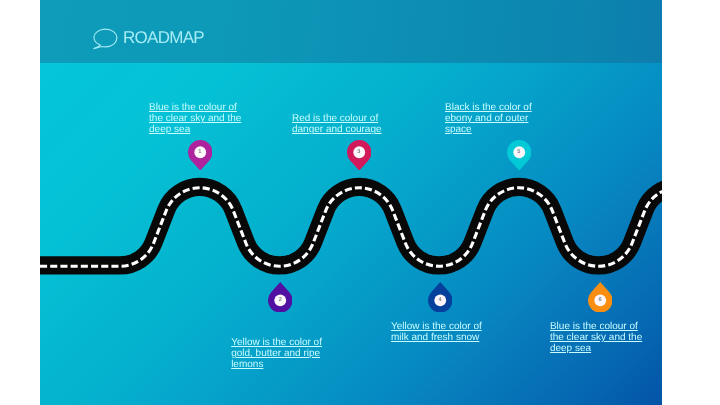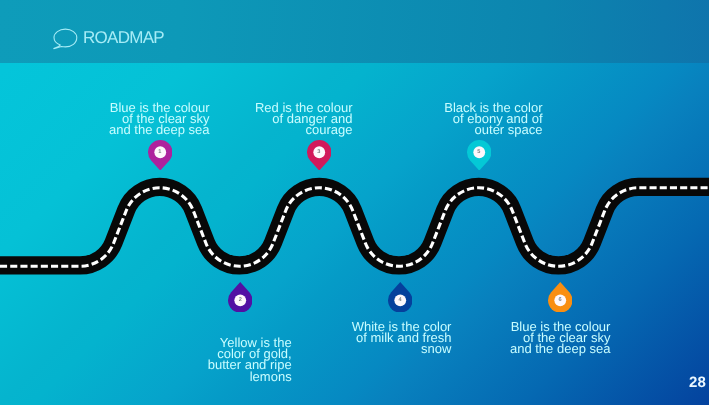--- a/index.html
+++ b/index.html
@@ -1,30 +1,30 @@
 <!DOCTYPE html>
 <html><head>
 <meta charset="utf-8">
 <style>
   html,body{margin:0;padding:0;background:#fff;}
   *{-webkit-font-smoothing:antialiased;text-rendering:geometricPrecision;}
   body{width:720px;height:405px;overflow:hidden;font-family:"Liberation Sans",sans-serif;}
-  #slide{position:relative;width:709px;height:405px;overflow:hidden;background:#0a7ebb;}
+  #slide{position:relative;width:622px;height:405px;overflow:hidden;background:#0a7ebb;margin-left:40px;}
   #bg{position:absolute;left:0;top:62.6px;width:720px;height:342.4px;
     background:linear-gradient(135deg,#04c5da 1%,#05c1d6 18%,#05b4ce 32%,#04b3ce 35%,#06a3cb 47%,#059bc7 52%,#0689c2 64%,#0881be 68%,#0569b2 81%,#04429e 99%);}
   #header{position:absolute;left:0;top:0;width:720px;height:62.6px;
     background:linear-gradient(95deg,#0e9cba 0%,#0d99b8 25%,#0c85af 75%,#0f73ac 100%);}
   #hdr-inner{position:absolute;left:53px;top:27px;display:block;}
   #bubble{position:absolute;left:0px;top:0.5px;display:block;}
   #title{position:absolute;left:30px;top:1.8px;color:#a6ecf6;font-size:17px;letter-spacing:-0.72px;font-weight:400;line-height:17px;white-space:nowrap;
     font-family:"Liberation Sans",sans-serif;}
   .road{position:absolute;left:0;top:0;}
   .pin{position:absolute;}
   .pin-num{position:absolute;color:#7b8084;font-size:5.6px;font-weight:bold;text-align:center;width:24.5px;line-height:5.6px;}
-  .label{position:absolute;width:100.5px;color:#c8fdff;font-size:13px;line-height:11.2px;text-align:right;}
+  .label{position:absolute;width:100.5px;color:#c8fdff;font-size:10px;line-height:11.2px;text-align:left;text-decoration:underline;}
   #pageno{position:absolute;left:689px;top:376.6px;color:#eaf7ff;font-size:15px;font-weight:bold;letter-spacing:0.1px;line-height:12.4px;}
 </style>
 </head>
 <body>
 
 <div id="slide">
   <div id="bg"></div>
 
   <div id="header">
     <div id="hdr-inner">
@@ -50,31 +50,31 @@
       <div class="label" style="left: 109.05px; bottom: 269.4px;">Blue is the colour of the clear sky and the deep sea</div>
       <div class="pin" style="left: 306.65px; top: 139.5px; width: 24.5px; height: 30.6px;"><svg width="24.5" height="30.6" viewBox="0 0 24.5 30.6">
           <path d="M 3.129 20.428 A 12.25 12.25 0 1 1 21.371 20.428 L 12.25 30.6 Z" fill="#d2195b"></path>
           <circle cx="12.25" cy="12.25" r="5.9" fill="#fdf7fb"></circle>
         </svg><div class="pin-num" style="left: 0px; top: 10.2px;">3</div></div>
       <div class="label" style="left: 252px; bottom: 269.4px;">Red is the colour of danger and courage</div>
       <div class="pin" style="left: 466.65px; top: 139.5px; width: 24.5px; height: 30.6px;"><svg width="24.5" height="30.6" viewBox="0 0 24.5 30.6">
           <path d="M 3.129 20.428 A 12.25 12.25 0 1 1 21.371 20.428 L 12.25 30.6 Z" fill="#04c9d6"></path>
           <circle cx="12.25" cy="12.25" r="5.9" fill="#fdf7fb"></circle>
         </svg><div class="pin-num" style="left: 0px; top: 10.2px;">5</div></div>
-      <div class="label" style="left: 442px; bottom: 269.4px;">Black is the color of ebony and of outer space</div>
+      <div class="label" style="left: 405px; bottom: 269.4px;">Black is the color of ebony and of outer space</div>
       <div class="pin" style="left: 227.95px; top: 281.5px; width: 24.5px; height: 30.6px;"><svg width="24.5" height="30.6" viewBox="0 0 24.5 30.6">
           <path d="M 3.129 20.428 A 12.25 12.25 0 1 1 21.371 20.428 L 12.25 30.6 Z" fill="#5210a3" transform="rotate(180 12.25 15.3)"></path>
           <circle cx="12.25" cy="18.35" r="5.9" fill="#fdf7fb"></circle>
         </svg><div class="pin-num" style="left: 0px; top: 16.3px;">2</div></div>
       <div class="label" style="left: 191.15px; top: 337px;">Yellow is the color of gold, butter and ripe lemons</div>
       <div class="pin" style="left: 387.75px; top: 281.5px; width: 24.5px; height: 30.6px;"><svg width="24.5" height="30.6" viewBox="0 0 24.5 30.6">
           <path d="M 3.129 20.428 A 12.25 12.25 0 1 1 21.371 20.428 L 12.25 30.6 Z" fill="#05409c" transform="rotate(180 12.25 15.3)"></path>
           <circle cx="12.25" cy="18.35" r="5.9" fill="#fdf7fb"></circle>
         </svg><div class="pin-num" style="left: 0px; top: 16.3px;">4</div></div>
-      <div class="label" style="left: 350.95px; top: 320.8px;">White is the color of milk and fresh snow</div>
+      <div class="label" style="left: 350.95px; top: 320.8px;">Yellow is the color of milk and fresh snow</div>
       <div class="pin" style="left: 547.75px; top: 281.5px; width: 24.5px; height: 30.6px;"><svg width="24.5" height="30.6" viewBox="0 0 24.5 30.6">
           <path d="M 3.129 20.428 A 12.25 12.25 0 1 1 21.371 20.428 L 12.25 30.6 Z" fill="#f98e11" transform="rotate(180 12.25 15.3)"></path>
           <circle cx="12.25" cy="18.35" r="5.9" fill="#fdf7fb"></circle>
         </svg><div class="pin-num" style="left: 0px; top: 16.3px;">6</div></div>
       <div class="label" style="left: 509.95px; top: 320.8px;">Blue is the colour of the clear sky and the deep sea</div>
     </div>
 
   <div id="pageno">28</div>
 </div>
 

